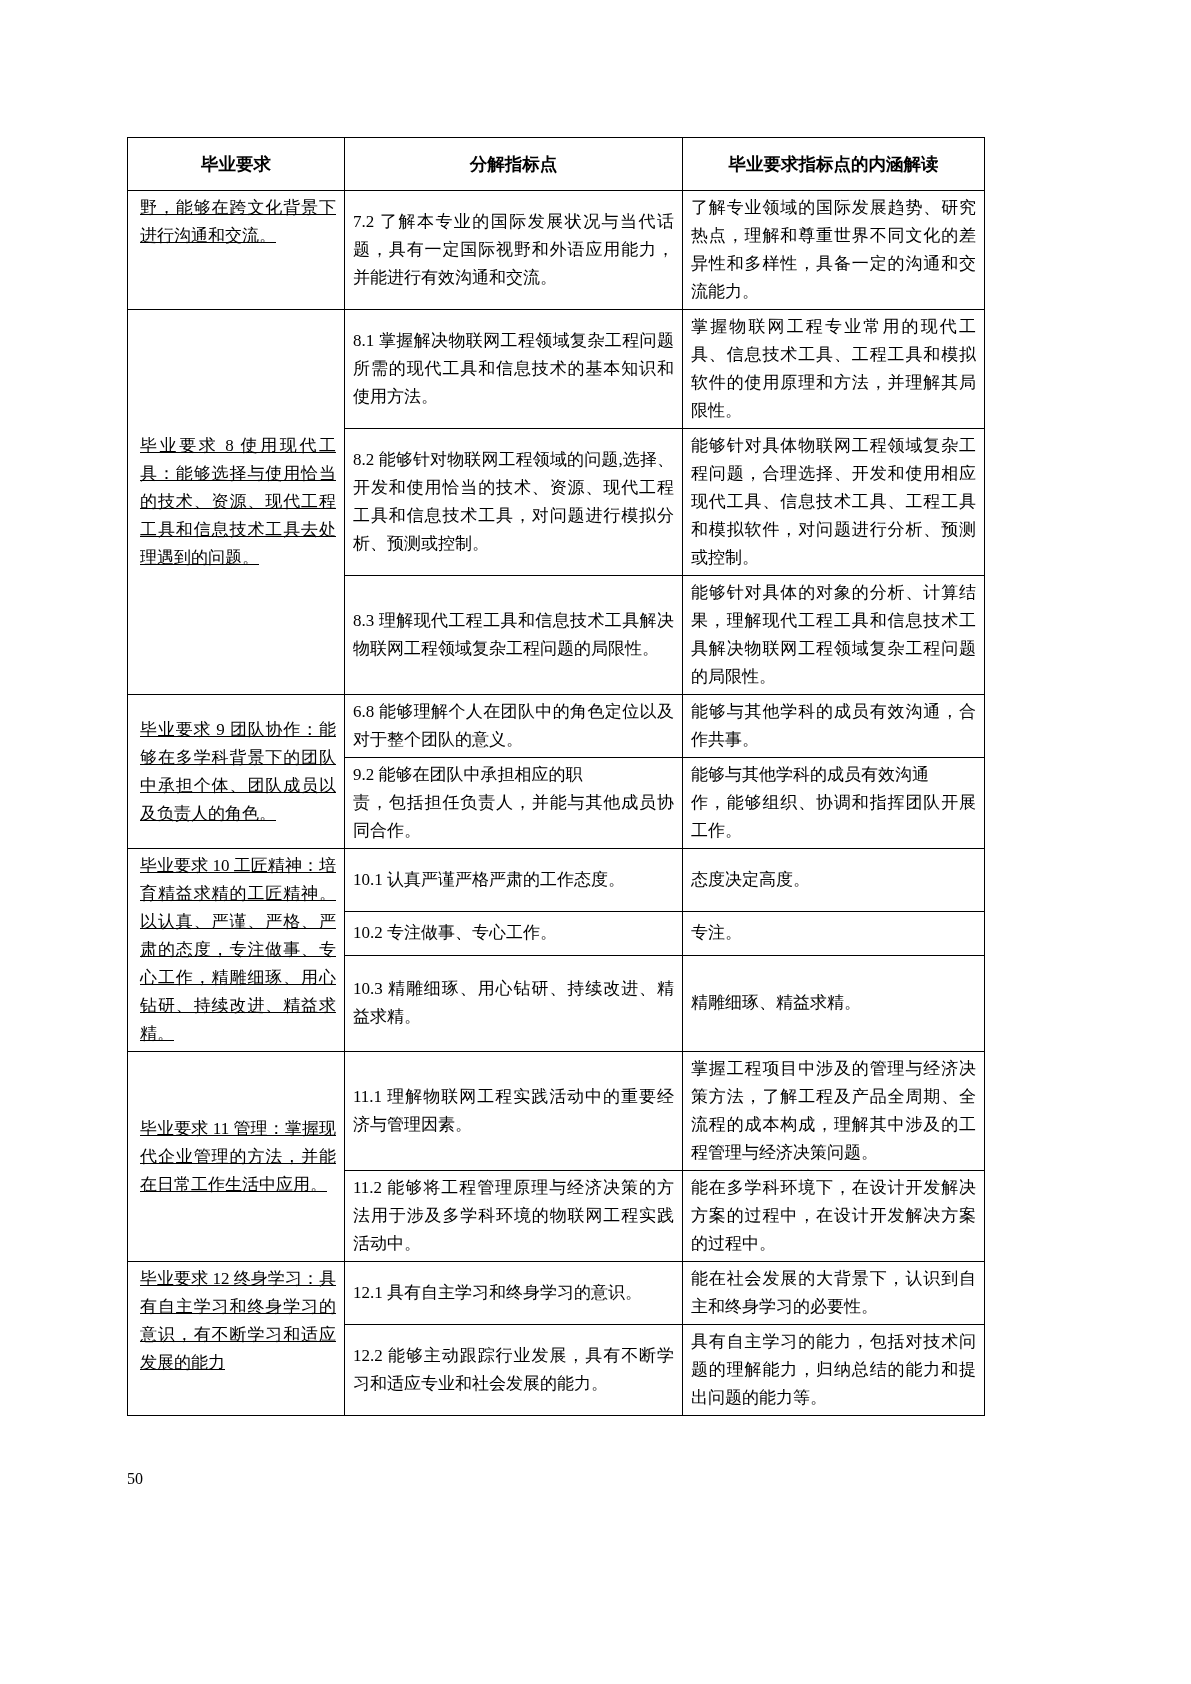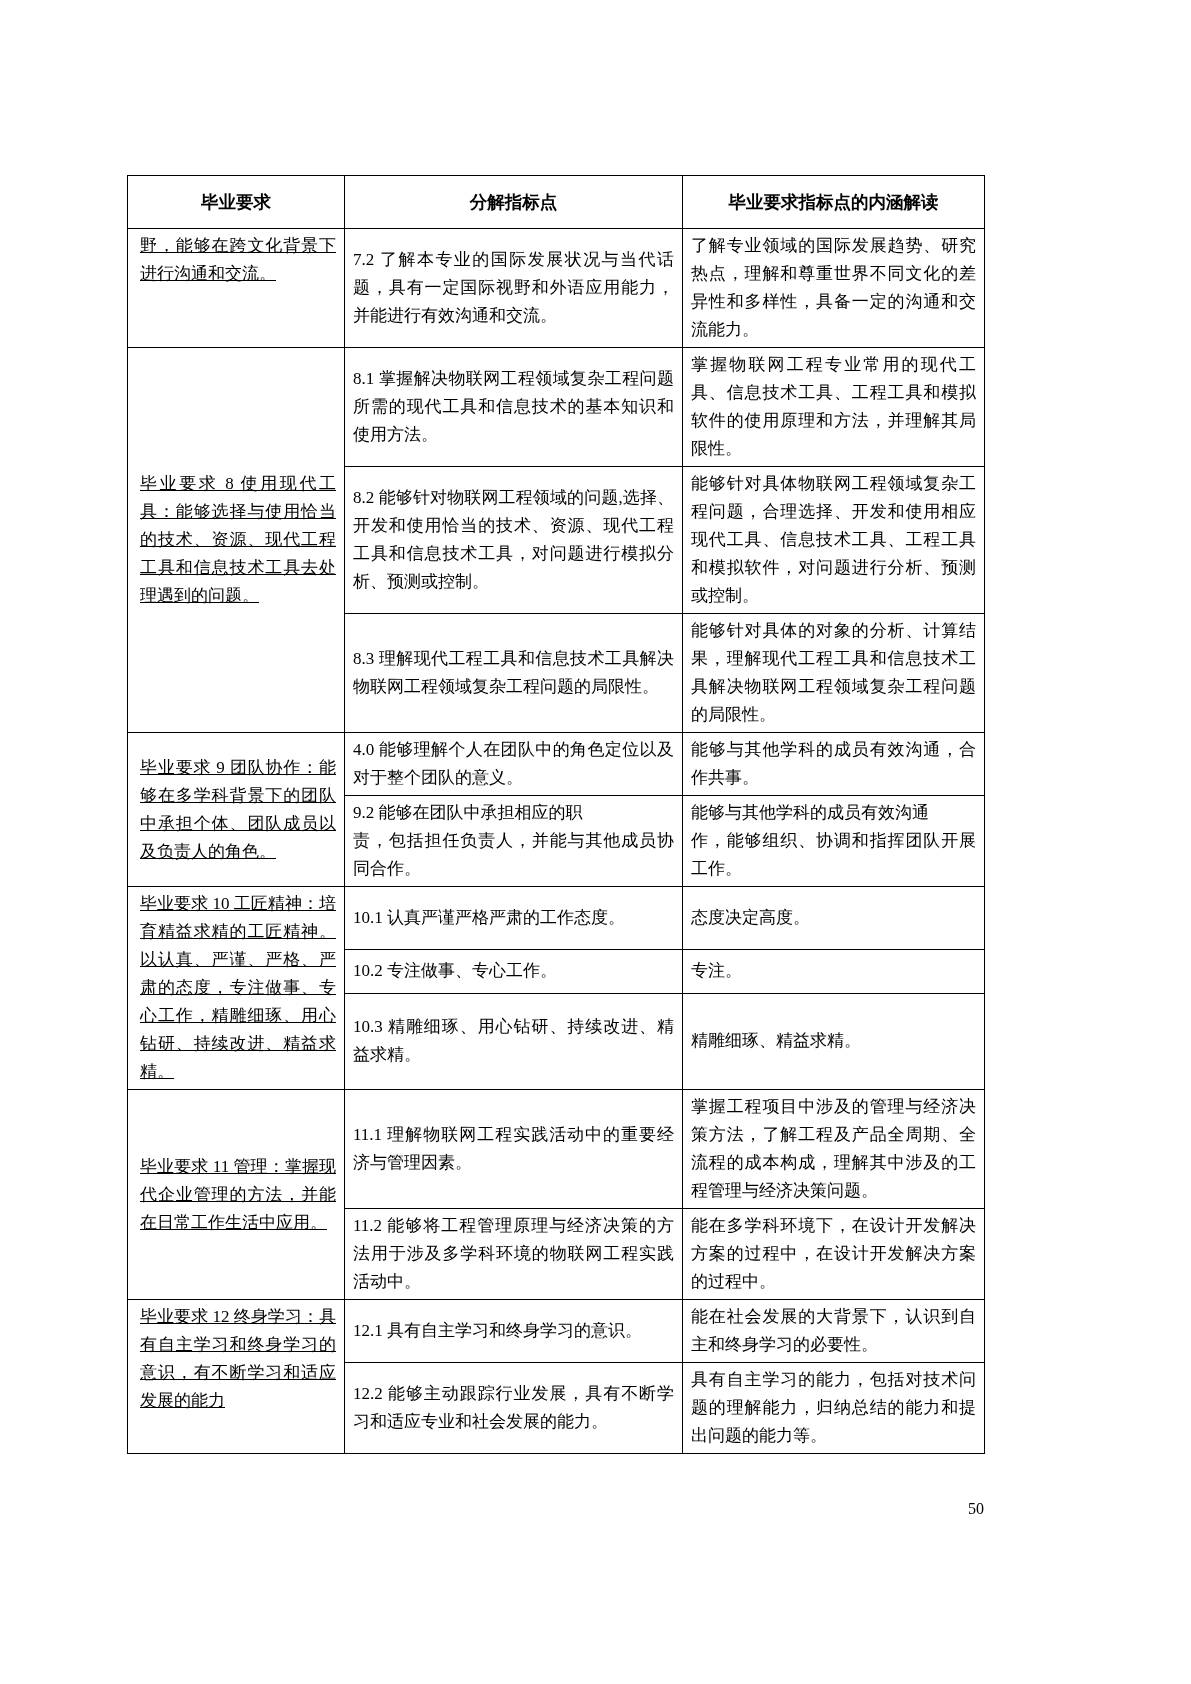--- a/index.html
+++ b/index.html
@@ -16,21 +16,20 @@
     font-family: "Liberation Serif", "DejaVu Serif", serif;
     overflow: hidden;
   }
   table.req-table {
     position: absolute;
     left: 127px;
     top: 137px;
     width: 857px;
     border-collapse: collapse;
     table-layout: fixed;
-    margin-top: 38px;
   }
   .req-table col.c1 { width: 217px; }
   .req-table col.c2 { width: 338px; }
   .req-table col.c3 { width: 302px; }
   .req-table th, .req-table td {
     border: 1px solid #000000;
     padding: 3px 8px;
     font-size: 17px;
     line-height: 28px;
     vertical-align: middle;
@@ -43,22 +42,22 @@
     font-weight: bold;
     font-size: 17.5px;
     white-space: normal;
   }
   .req-table td.req-cell { padding-left: 12px; text-decoration: underline; }
   .req-table td.vtop { vertical-align: top; }
   .page-number {
     position: absolute;
     left: 127px;
     width: 857px;
-    top: 1500px;
-    text-align: right;
+    top: 1470px;
+    text-align: left;
     font-size: 16px;
   }
 </style>
 </head>
 <body>
 
 <div class="page">
 
   <table class="req-table">
     <colgroup>
@@ -90,21 +89,21 @@
         <td>8.2 能够针对物联网工程领域的问题,选择、开发和使用恰当的技术、资源、现代工程工具和信息技术工具，对问题进行模拟分析、预测或控制。</td>
         <td>能够针对具体物联网工程领域复杂工程问题，合理选择、开发和使用相应现代工具、信息技术工具、工程工具和模拟软件，对问题进行分析、预测或控制。</td>
       </tr>
       <tr style="height:97px">
         <td>8.3 理解现代工程工具和信息技术工具解决物联网工程领域复杂工程问题的局限性。</td>
         <td>能够针对具体的对象的分析、计算结果，理解现代工程工具和信息技术工具解决物联网工程领域复杂工程问题的局限性。</td>
       </tr>
 
       <tr style="height:57px">
         <td class="req-cell" rowspan="2">毕业要求 9 团队协作：能够在多学科背景下的团队中承担个体、团队成员以及负责人的角色。</td>
-        <td>4.0 能够理解个人在团队中的角色定位以及对于整个团队的意义。</td>
+        <td>6.8 能够理解个人在团队中的角色定位以及对于整个团队的意义。</td>
         <td>能够与其他学科的成员有效沟通，合作共事。</td>
       </tr>
       <tr style="height:81px">
         <td>9.2 能够在团队中承担相应的职
 责，包括担任负责人，并能与其他成员协同合作。</td>
         <td>能够与其他学科的成员有效沟通
 作，能够组织、协调和指挥团队开展工作。</td>
       </tr>
 
       <tr style="height:56px">

